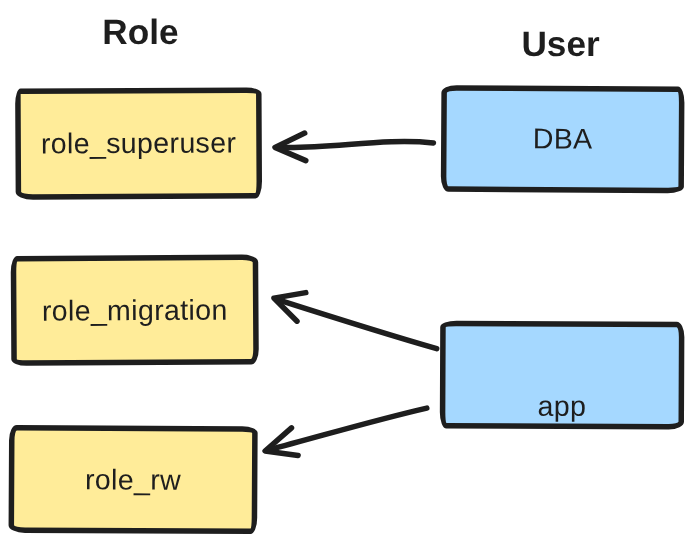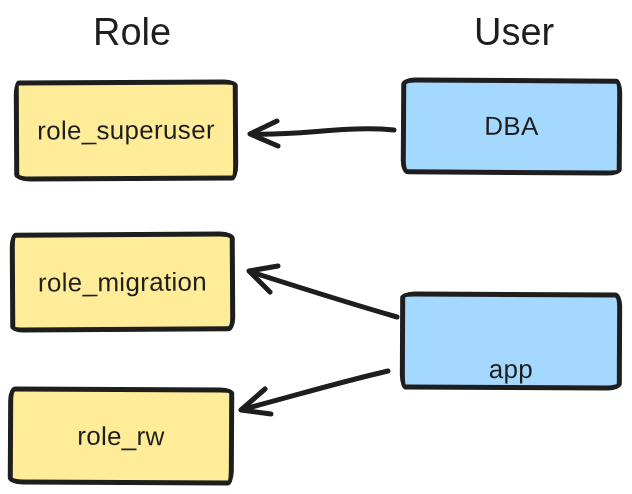--- a/index.html
+++ b/index.html
@@ -7,28 +7,28 @@
     position: relative;
     width: 632px;
     height: 494px;
     background: var(--background, #ffffff);
     font-family: "Liberation Sans", sans-serif;
     color: var(--stroke, #1e1e1e);
     overflow: hidden;
   }
   .col-title {
     position: absolute;
-    font-size: 38px;
+    font-size: 32px;
     line-height: 1.15;
-    font-weight: normal;
+    font-weight: bold;
     color: var(--stroke, #1e1e1e);
     white-space: nowrap;
   }
   #title-role { left: 93px; top: 11px; }
-  #title-user { left: 474px; top: 11px; }
+  #title-user { left: 474px; top: 22px; }
 
   .node {
     position: absolute;
     box-sizing: border-box;
     border: 5px solid var(--stroke, #1e1e1e);
     display: flex;
     align-items: center;
     justify-content: center;
     font-size: 26px;
     letter-spacing: 0.3px;

